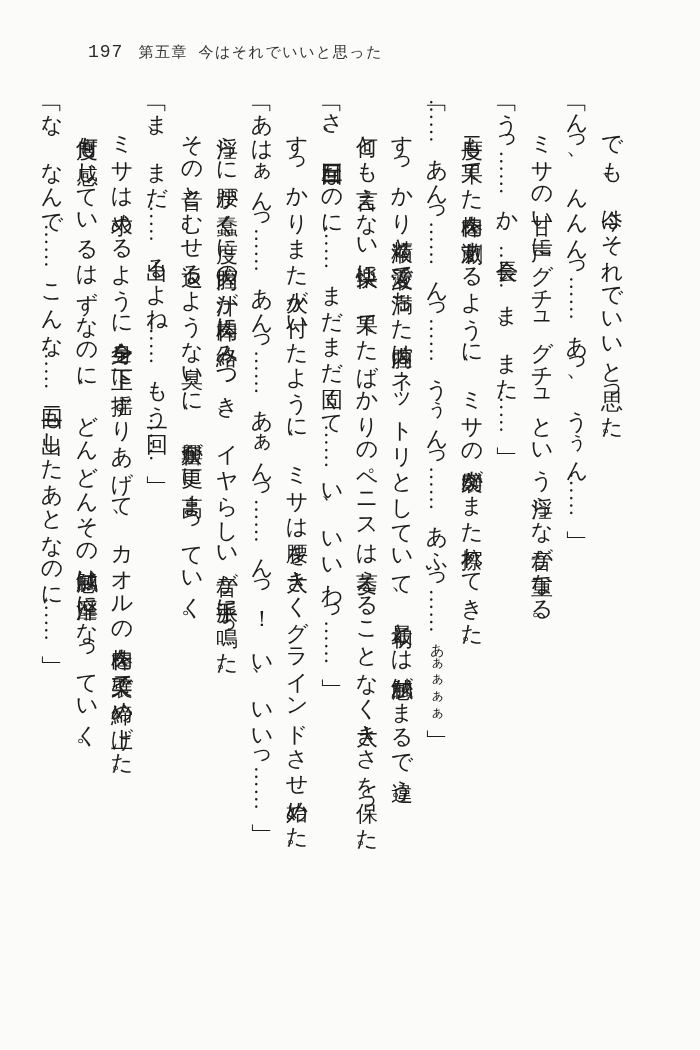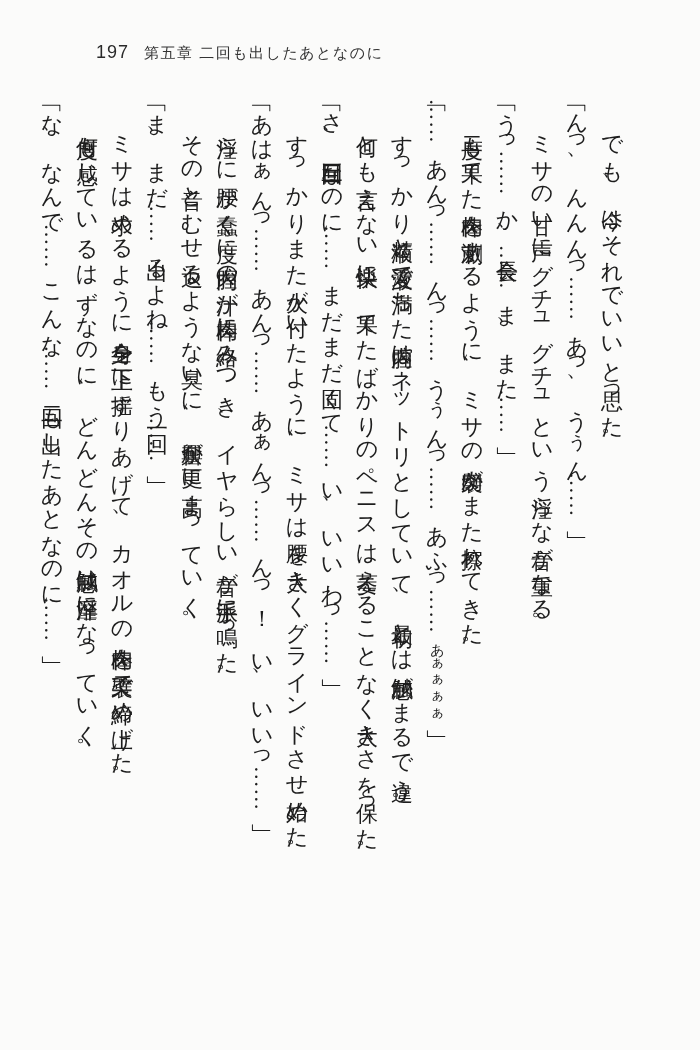--- a/index.html
+++ b/index.html
@@ -16,26 +16,26 @@
   }
   
   .page {
     position: absolute;
     inset: 0;
     background: #fbfbfa;
   }
   .page-header {
     position: absolute;
     top: 42px;
-    left: 96px;
+    left: 88px;
     display: flex;
     align-items: baseline;
     gap: 15px;
     color: #2e2e2e;
-    font-family: Liberation Sans, sans-serif;
+    font-family: Liberation Mono, monospace;
     white-space: nowrap;
   }
   .page-number {
     font-size: 18px;
     letter-spacing: 1px;
     color: #2a2a2a;
   }
   .chapter-title {
     font-size: 15px;
     letter-spacing: 1.5px;
@@ -66,21 +66,21 @@
     letter-spacing: 0.4px;
   }
 </style>
 </head>
 <body>
 
 <div class="page">
 
   <div class="page-header">
     <span class="page-number">197</span>
-    <span class="chapter-title">第五章 二回も出したあとなのに</span>
+    <span class="chapter-title">第五章 今はそれでいいと思った</span>
   </div>
 
   <div class="body-text" id="body-text">
       <p class="indent"><span>でも、今はそれでいいと思った。</span></p>
       <p><span>「んっ、んんんっ……あっ、うぅん……」</span></p>
       <p class="indent"><span>ミサの甘い声にグチュグチュという淫らな音が重なる。</span></p>
       <p><span>「うっ……か、会長……ま、また……」</span></p>
       <p class="indent"><span>二度も果てた肉棒を刺激するように、ミサの肉襞がまた擦れてきた。</span></p>
       <p><span>「……あんっ……んっ……うぅんっ……あふっ……</span><span class="small-kana">あぁぁぁぁ</span><span>」</span></p>
       <p class="indent"><span>すっかり精液と愛液で満ちた膣内はネットリとしていて、最初とは感触がまるで違う。</span></p>

